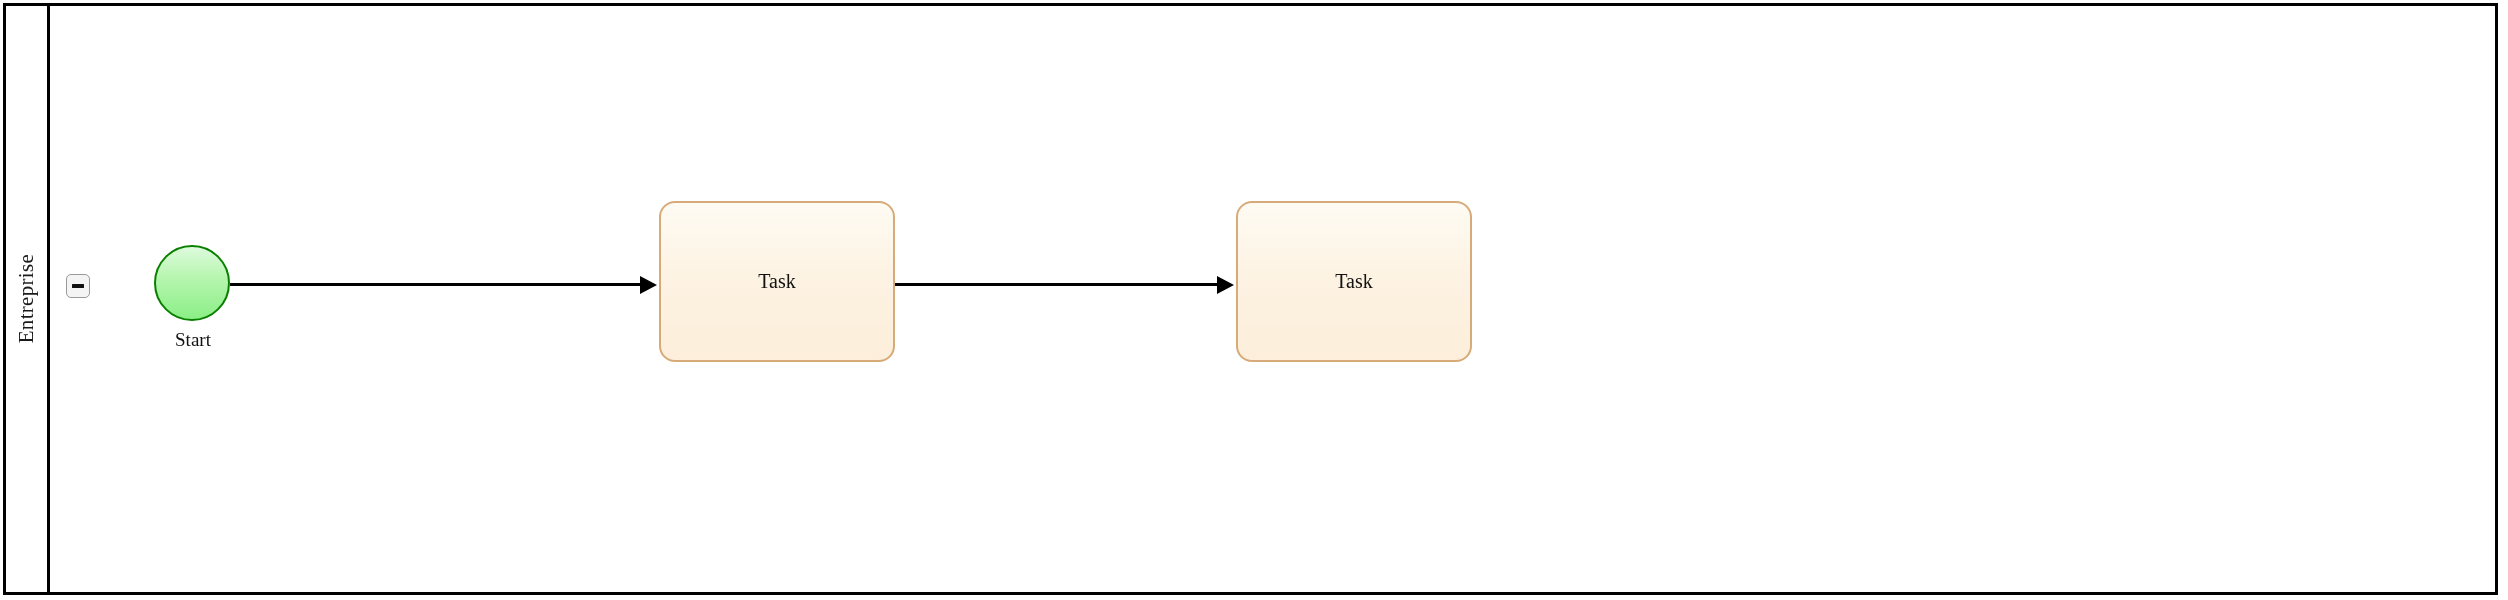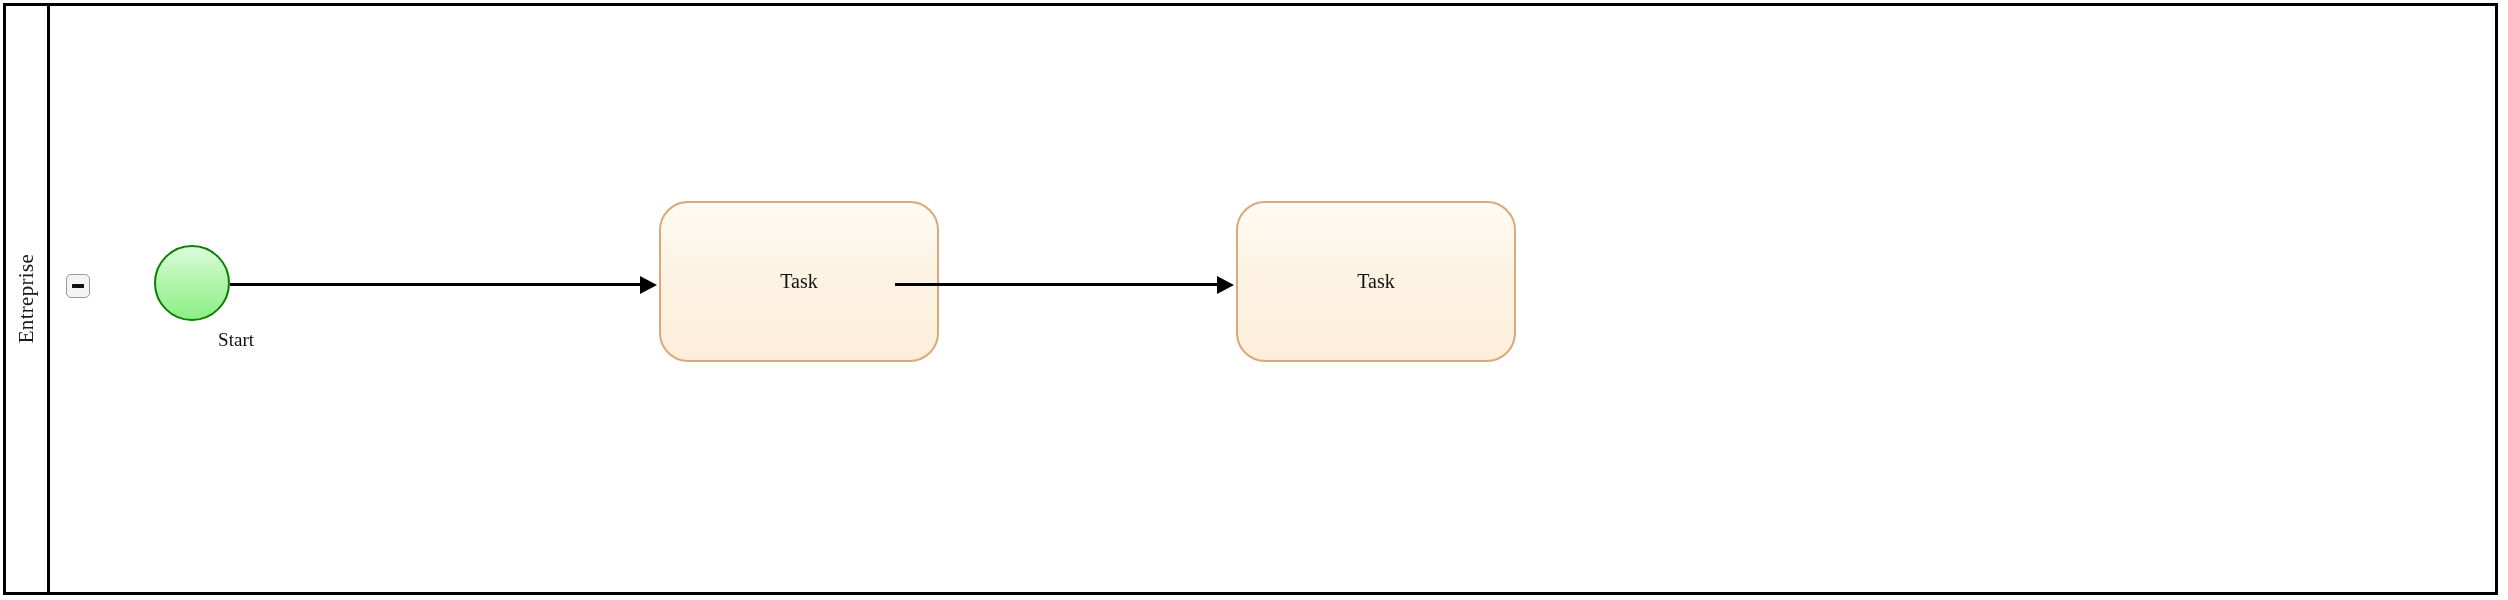--- a/index.html
+++ b/index.html
@@ -108,36 +108,36 @@
     border-radius: 50%;
     border: 2.5px solid #0a8000;
     background: linear-gradient(to bottom, #ddfbdc 0%, #b7f5b0 42%, #8bef86 100%);
     cursor: pointer;
   }
   .start-event-label {
     position: absolute;
     left: -22px;
     top: 84px;
     width: 122px;
-    text-align: right;
+    text-align: center;
     font-family: "Liberation Serif", "DejaVu Serif", serif;
     font-size: 19px;
     color: #111111;
     white-space: nowrap;
   }
 
   
   .task {
     position: absolute;
     top: 195px;
-    width: 280px;
+    width: 236px;
     height: 161px;
     box-sizing: border-box;
     border: 2px solid #d7ab79;
-    border-radius: 29px;
+    border-radius: 16px;
     background: linear-gradient(to bottom, #fefbf3 0%, #fdf3e3 45%, #fceeda 100%);
     display: flex;
     align-items: center;
     justify-content: center;
     cursor: pointer;
   }
   .task-label {
     font-family: "Liberation Serif", "DejaVu Serif", serif;
     font-size: 20px;
     color: #121212;

